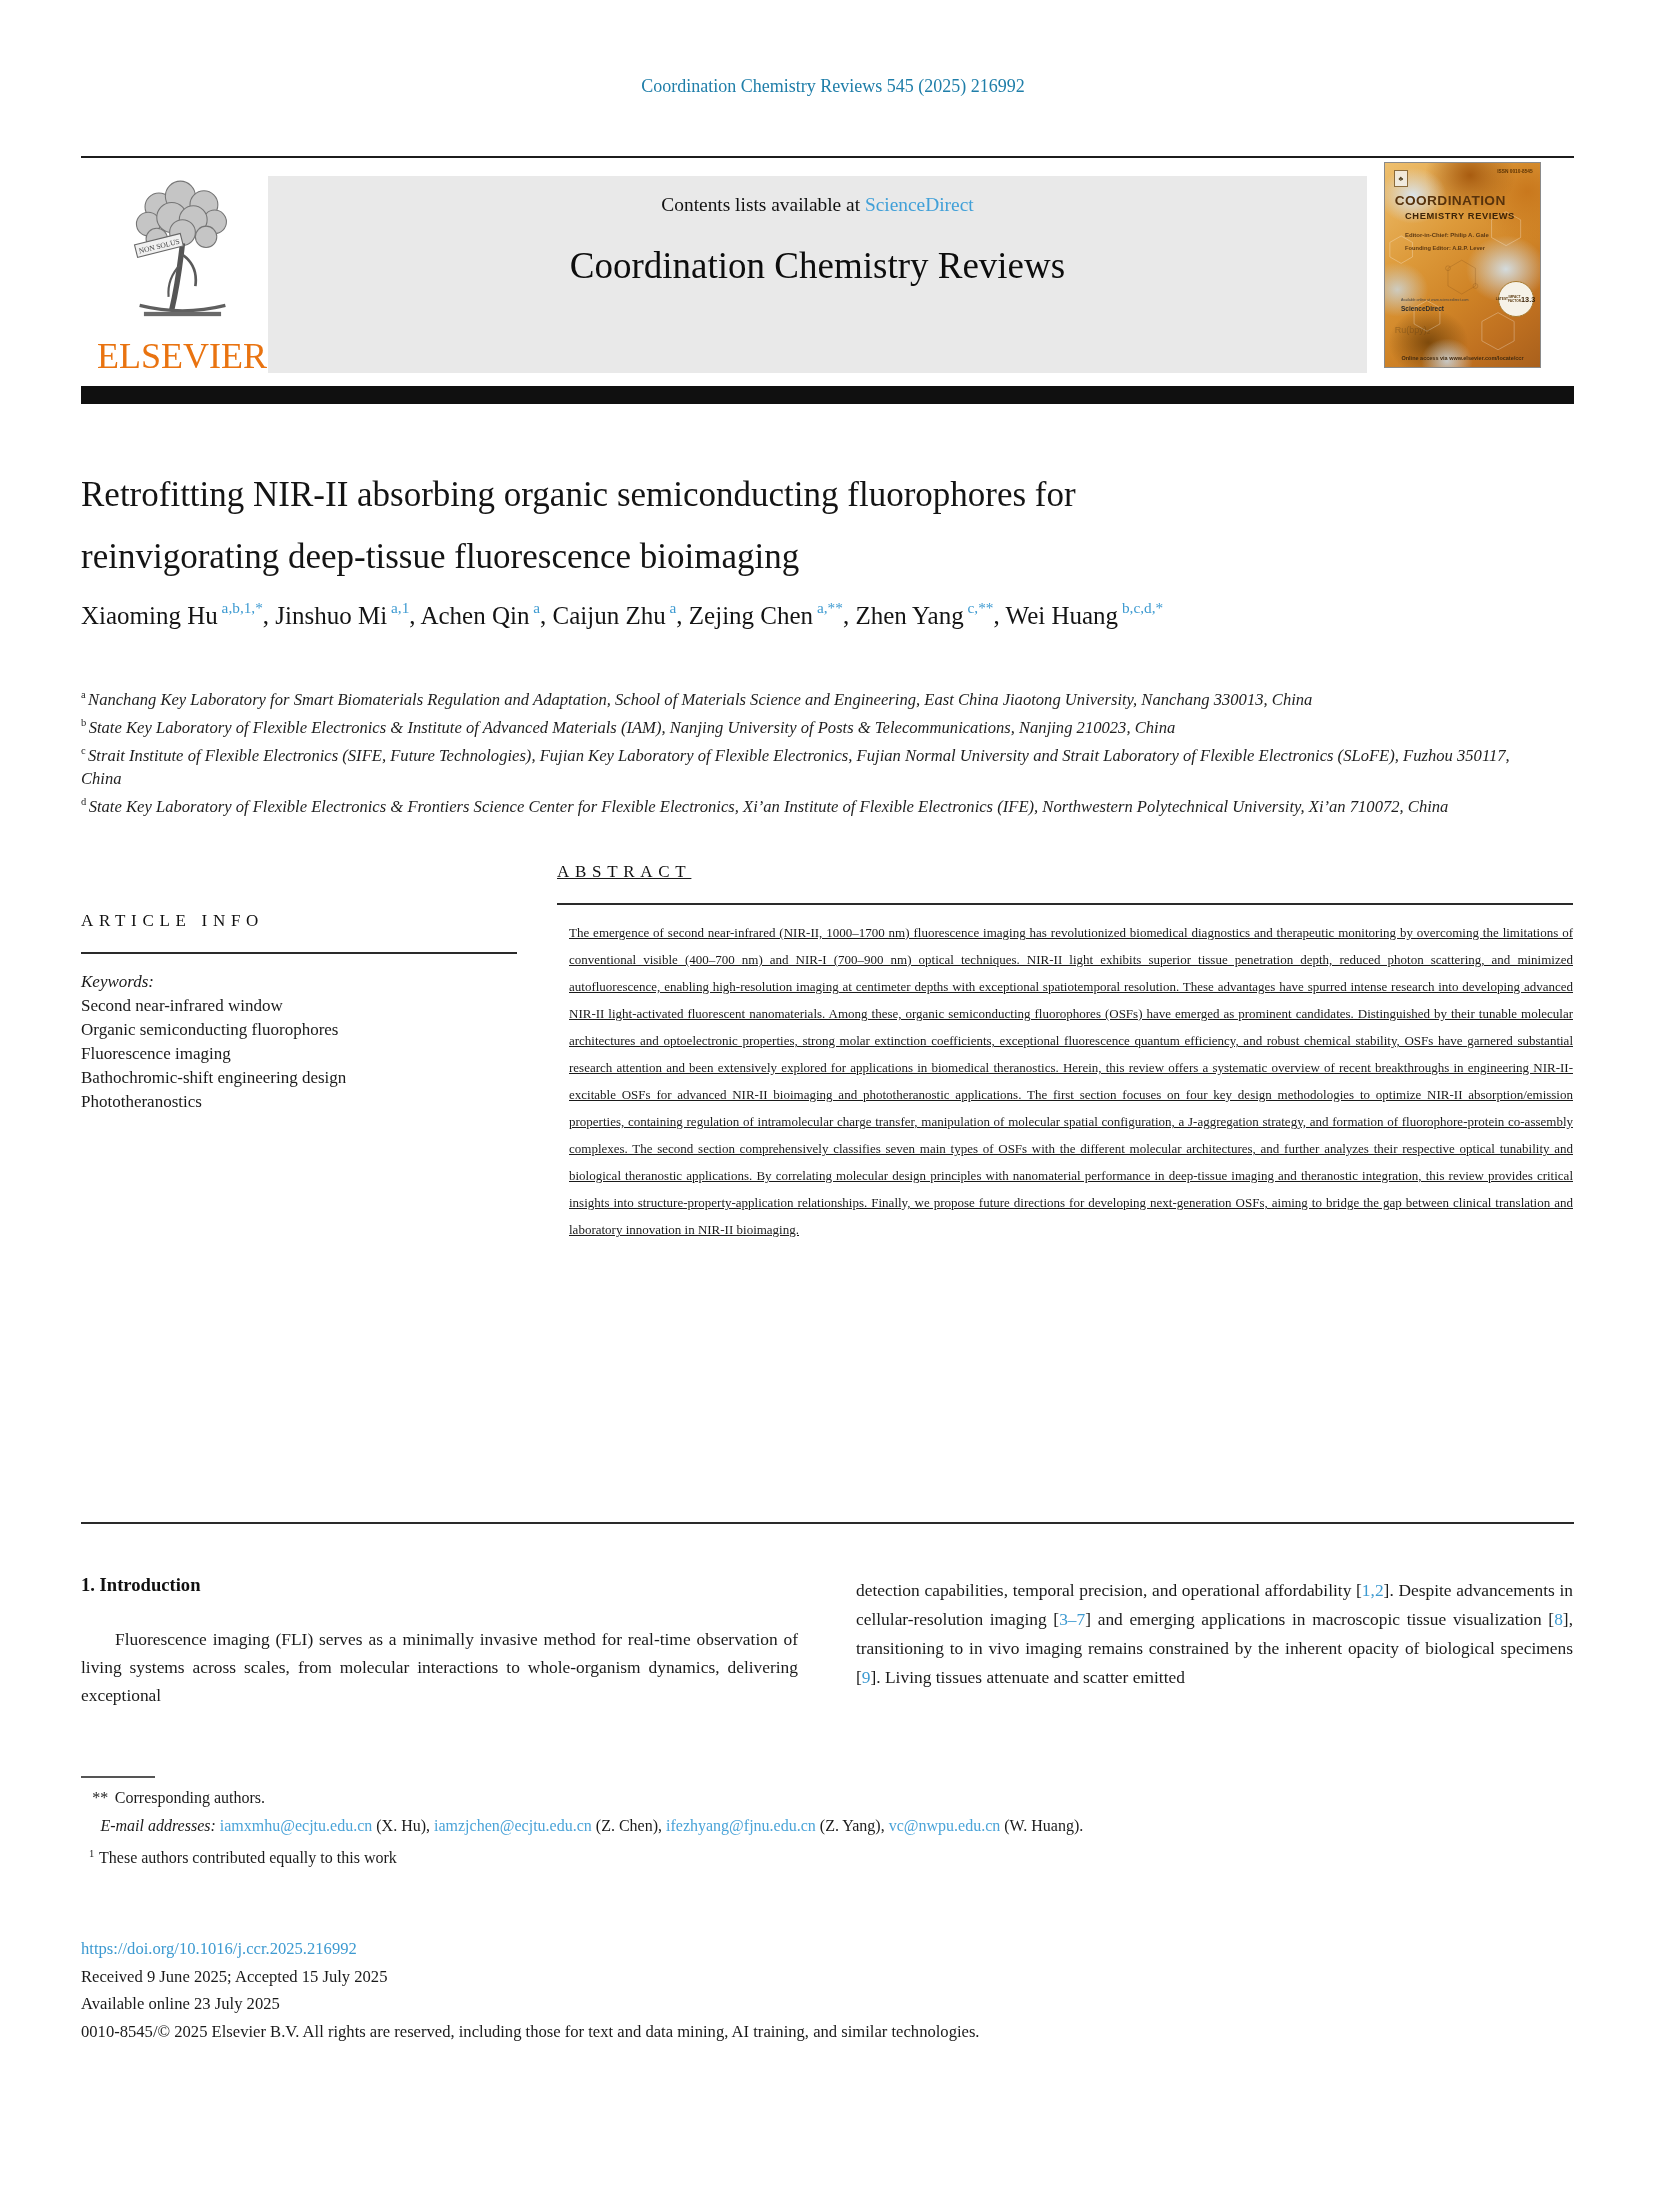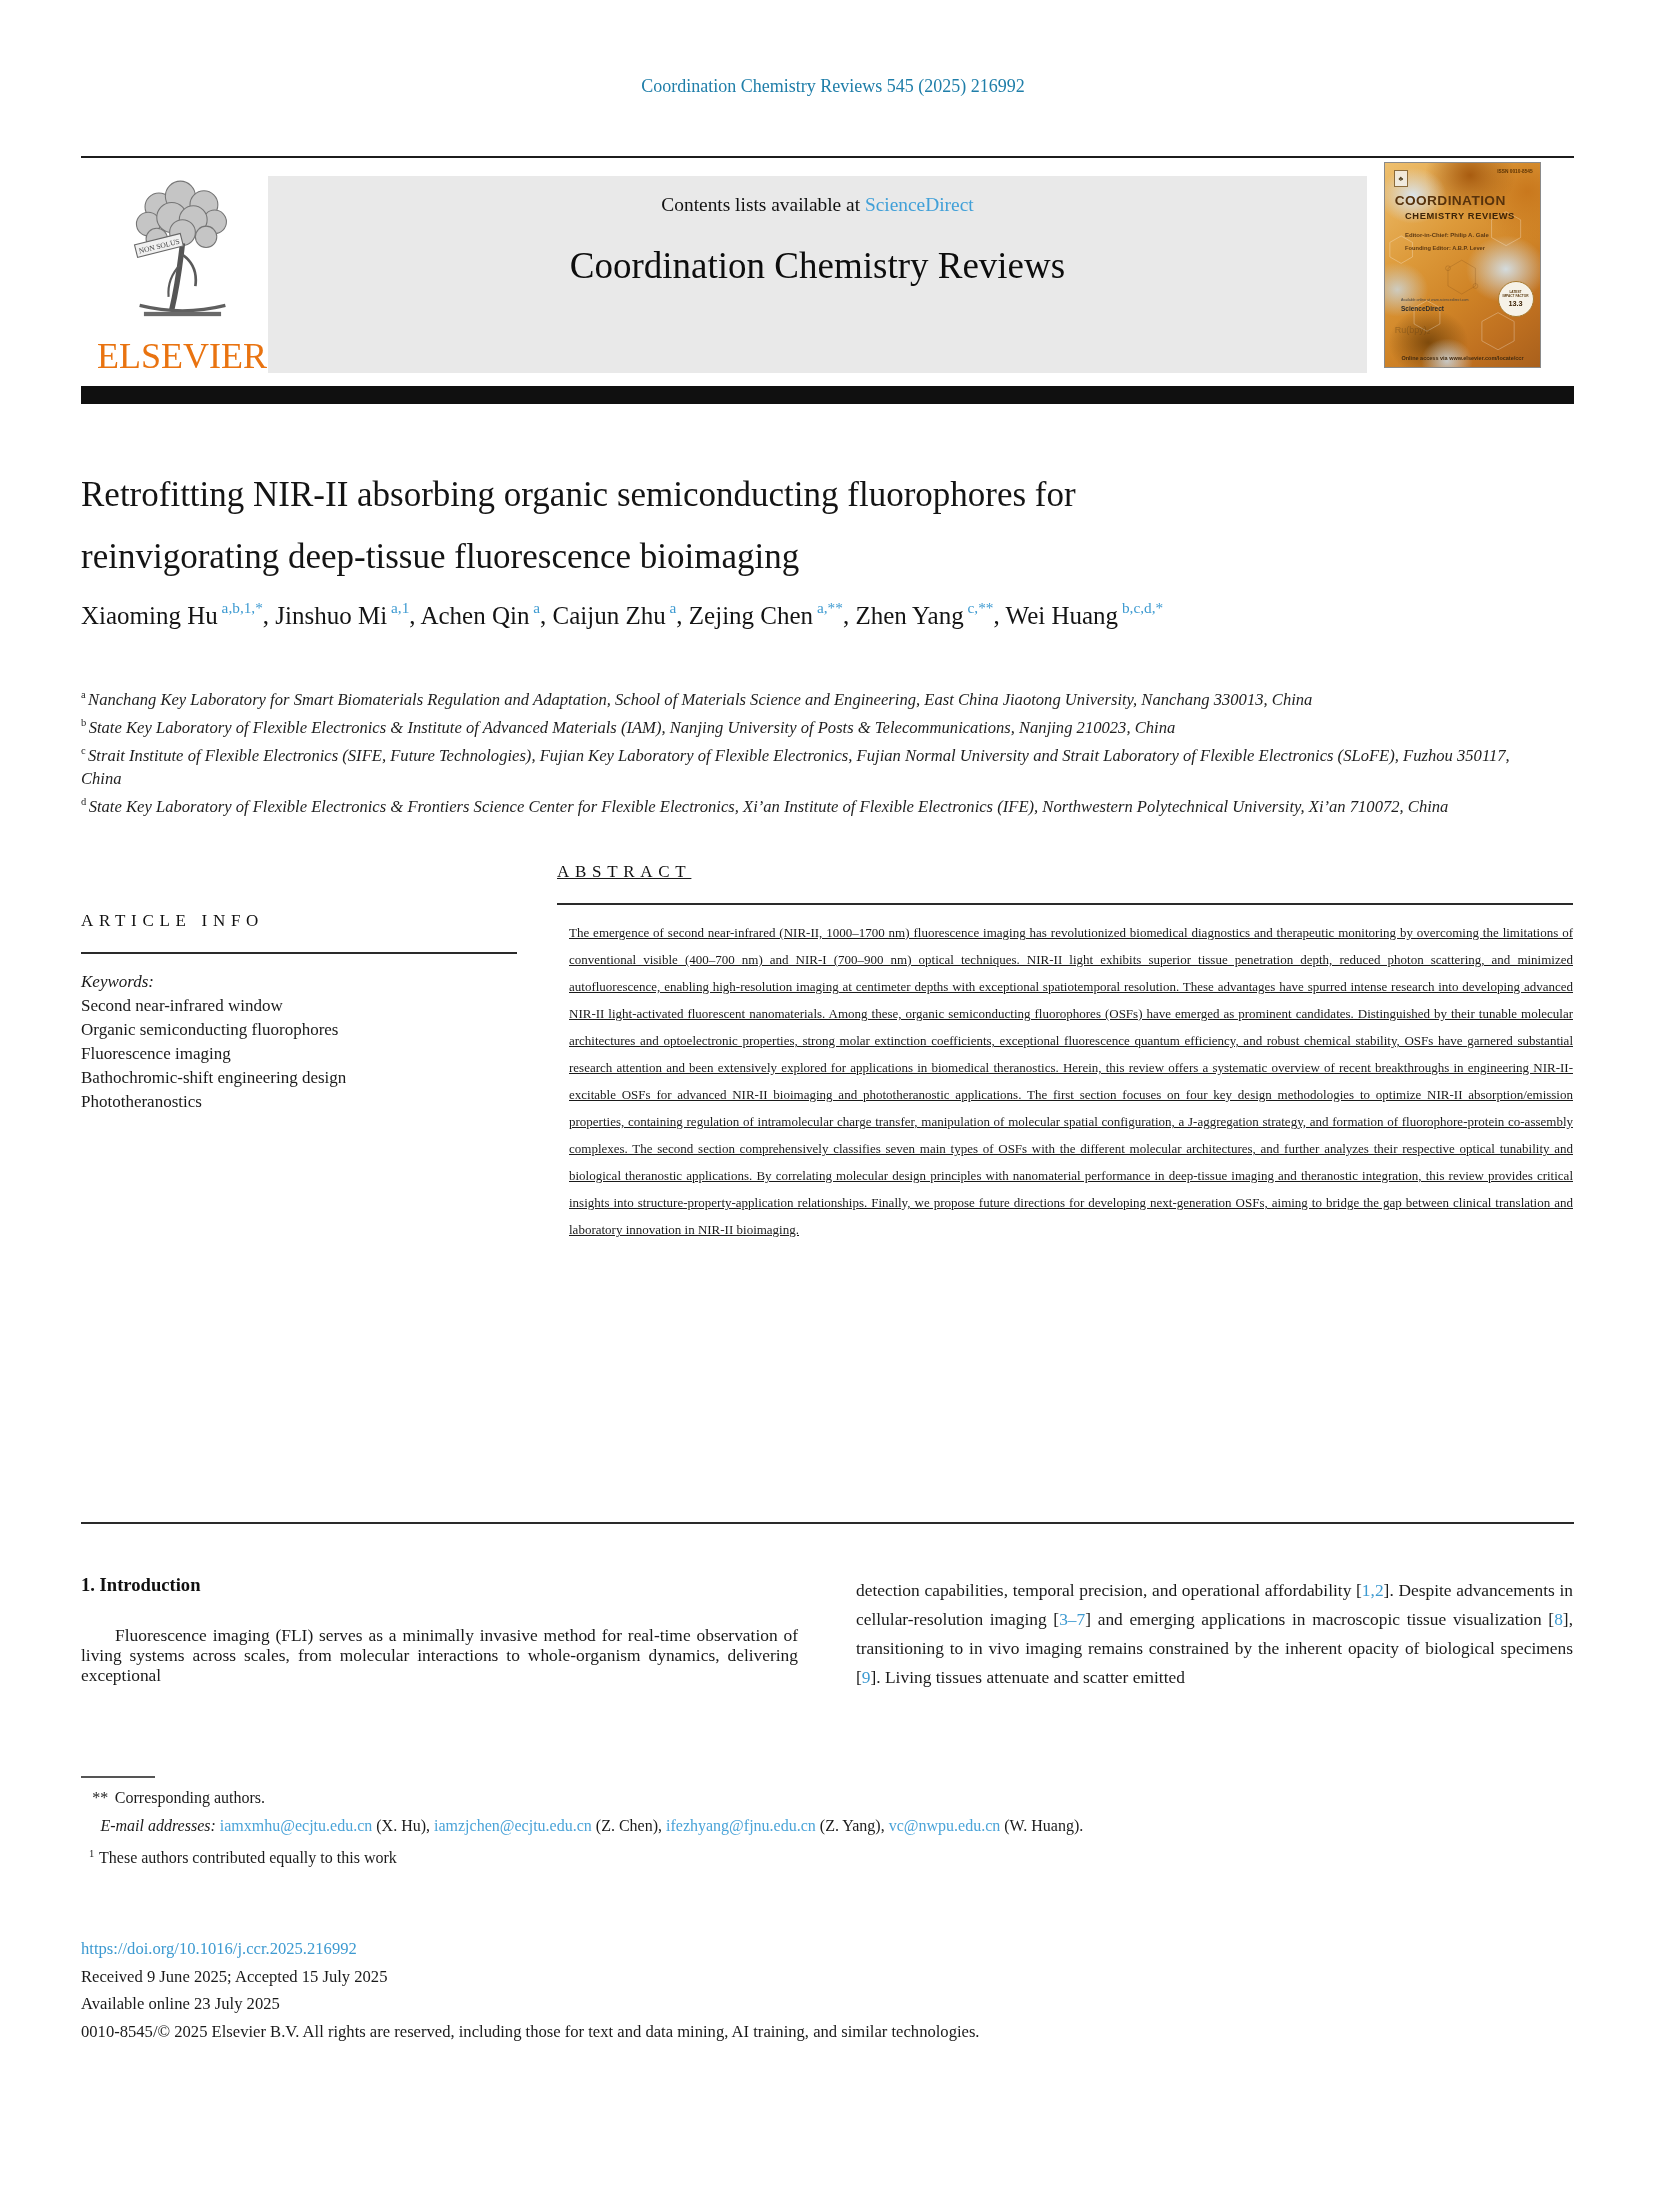--- a/index.html
+++ b/index.html
@@ -42,21 +42,21 @@
                   border:0.8px solid #8a6a3a;display:flex;align-items:center;justify-content:center;
                   font-size:7.3px;color:#5a4a2a;}
   .cover-title1{position:absolute;top:30px;left:9.7px;font-size:13.7px;font-weight:bold;color:#57320c;letter-spacing:0.4px;}
   .cover-title2{position:absolute;top:48px;left:20px;font-size:9.3px;font-weight:bold;color:#3d2408;letter-spacing:0.6px;}
   .cover-editor{position:absolute;top:69px;left:20px;font-size:6px;font-weight:bold;color:#5d3913;}
   .cover-founding{position:absolute;top:82px;left:20px;font-size:5.7px;font-weight:bold;color:#5d3913;}
   .cover-sd-small{position:absolute;bottom:65px;left:16px;font-size:3.6px;color:#444;}
   .cover-sd{position:absolute;bottom:55px;left:16px;font-size:6.5px;font-weight:bold;color:#2b2b2b;}
   .cover-ru{position:absolute;bottom:32px;left:9.7px;font-size:9px;color:rgba(90,60,20,0.4);}
   .cover-badge{position:absolute;top:118px;right:6.5px;width:34px;height:34px;border-radius:50%;
-               background:#f6f2e8;border:1.6px solid #a87a30;display:flex;flex-direction:column;
+               background:#f6f2e8;border:1.6px solid #a87a30;display:flex;flex-direction:row;
                align-items:center;justify-content:center;text-align:center;}
   .cover-badge .b1{font-size:3.2px;color:#5a3a10;font-weight:bold;}
   .cover-badge .b2{font-size:3.2px;color:#5a3a10;font-weight:bold;}
   .cover-badge .b3{font-size:7.3px;color:#3d2408;font-weight:bold;margin-top:0.8px;}
   .cover-access{position:absolute;bottom:5.7px;left:0;width:100%;text-align:center;font-size:5.5px;
                 font-weight:bold;color:#432a0e;}
 
   .black-bar{position:absolute;top:386px;left:81px;width:1493px;height:18px;background:#101010;}
 
   
@@ -75,21 +75,21 @@
   .keywords-label{margin-top:16px;font-style:italic;font-size:17px;line-height:24px;}
   .keyword-item{font-size:17px;line-height:24px;}
   .abstract-col{position:absolute;top:862px;left:557px;width:1016px;text-decoration:underline;}
   .abstract-text{margin-top:14.5px;font-size:13px;line-height:27px;text-align:justify;margin-left:12px;}
 
   .rule-bottom{position:absolute;top:1522px;left:81px;width:1493px;height:1.6px;background:#2a2a2a;}
 
   
   .intro-left{position:absolute;top:1574px;left:81px;width:717px;}
   .intro-heading{font-size:18.6px;font-weight:bold;color:#111;}
-  .intro-para-left{margin-top:29px;font-size:17.4px;line-height:20px;text-align:justify;text-indent:34px;}
+  .intro-para-left{margin-top:29px;font-size:17.4px;line-height:28px;text-align:justify;text-indent:34px;}
   .intro-right{position:absolute;top:1576px;left:856px;width:717px;font-size:17.4px;
                line-height:29px;text-align:justify;}
   .cite{color:#3d9ad1;cursor:pointer;}
 
   
   .fn-rule{position:absolute;top:1776px;left:81px;width:74px;height:1.6px;background:#555;}
   .footnotes{position:absolute;top:1784px;left:81px;width:1493px;font-size:16px;line-height:28px;color:#1b1b1b;}
   .fn-line .marker{padding-left:11.3px;padding-right:6.5px;}
   .fn-email{padding-left:19.4px;}
   .email-label{font-style:italic;}

